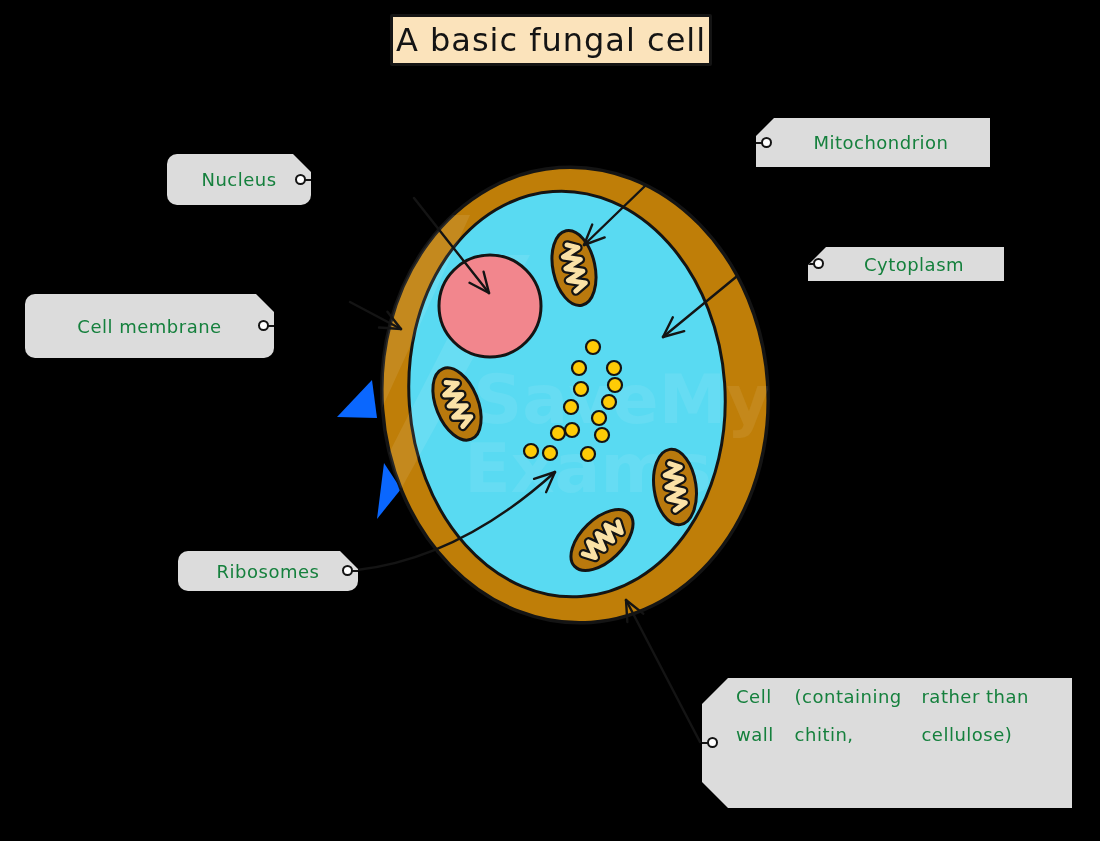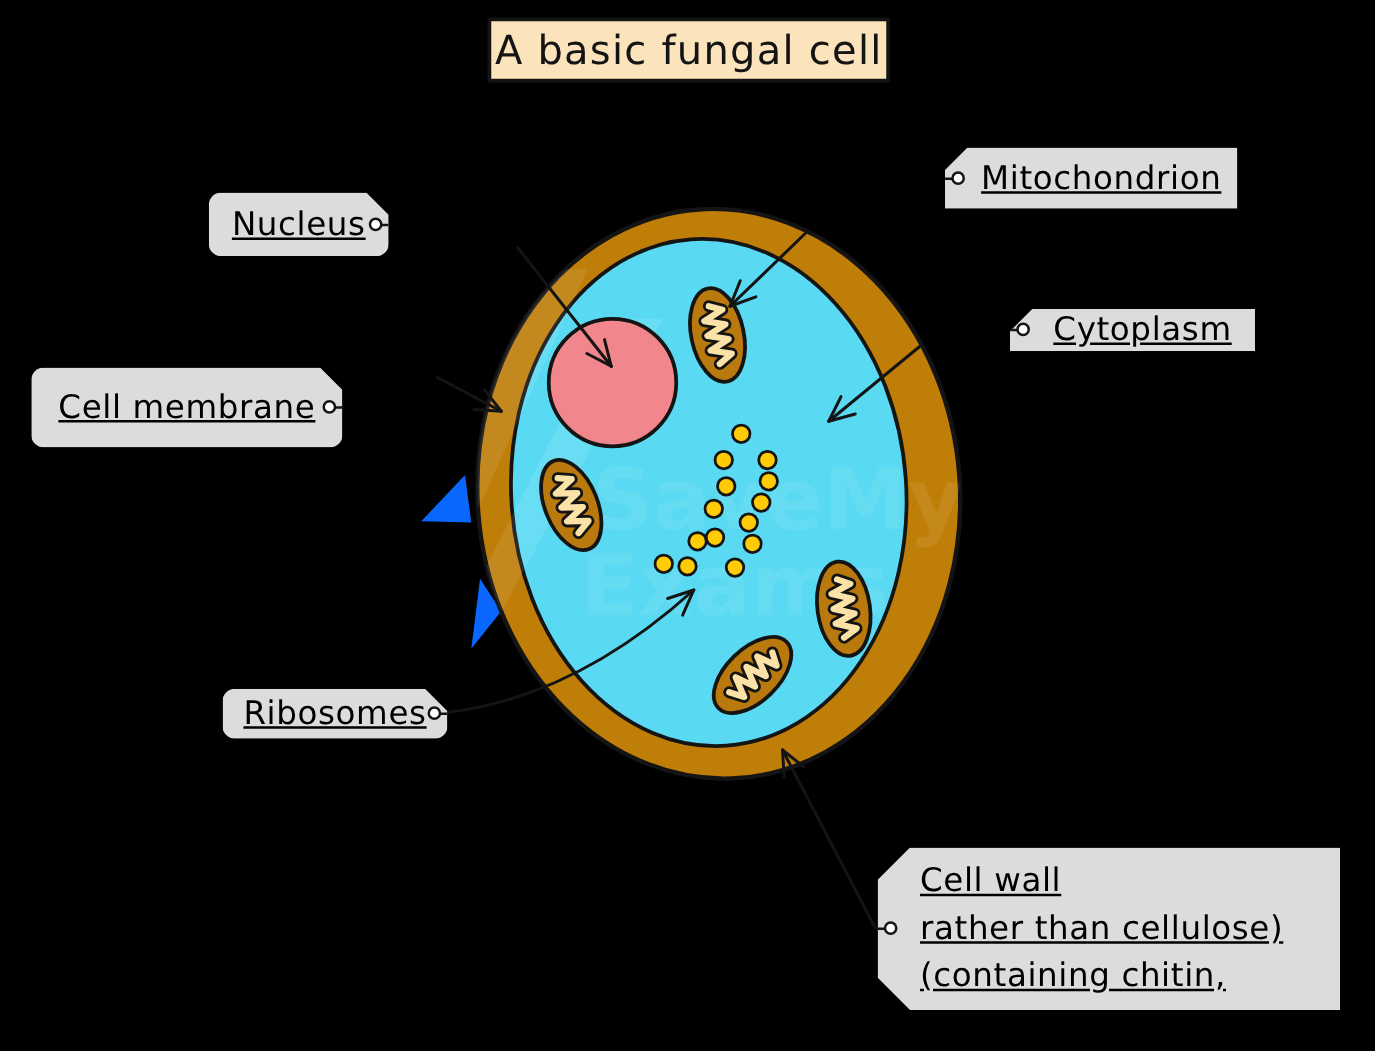--- a/index.html
+++ b/index.html
@@ -12,29 +12,29 @@
   svg.diagram{position:absolute;left:0;top:0;}
 
   .title-box{
     position:absolute;left:390px;top:14px;width:322px;height:52px;
     background:#FBE3BB;border:3px solid #141414;box-sizing:border-box;
     display:flex;align-items:center;justify-content:center;
     font-size:32px;letter-spacing:1px;color:#141414;border-radius:2px;
   }
 
   .tag{
-    position:absolute;background:#DCDCDC;color:#000000;
+    position:absolute;background:#DCDCDC;color:#15803d;
     display:flex;align-items:center;justify-content:center;
-    font-size:26px;letter-spacing:.5px;box-sizing:border-box;text-decoration:underline;
+    font-size:18px;letter-spacing:.5px;box-sizing:border-box;
   }
   .tag-r{clip-path:polygon(0 0,calc(100% - 18px) 0,100% 18px,100% 100%,0 100%);border-radius:10px;}
   .tag-l{clip-path:polygon(18px 0,100% 0,100% 100%,0 100%,0 18px);padding-left:16px;}
   .tag-wall{
     clip-path:polygon(26px 0,100% 0,100% 100%,26px 100%,0 calc(100% - 26px),0 26px);
-    flex-direction:column;align-items:flex-start;justify-content:center;
+    flex-direction:row;align-items:flex-start;justify-content:space-between;
     padding-left:34px;line-height:38px;
   }
   .hole{
     position:absolute;top:50%;margin-top:-6px;width:7px;height:7px;
     border:2.5px solid #141414;border-radius:50%;background:#fff;
   }
   .hole-r{right:5px;} .hole-l{left:5px;}
   .stub{position:absolute;top:50%;margin-top:-1px;height:2px;background:#141414;width:6px;}
   .stub-r{right:0;} .stub-l{left:0;}
 </style>
@@ -155,19 +155,19 @@
   </div>
 
   <div class="tag tag-r" style="left: 178px; top: 551px; width: 180px; height: 40px; background: rgb(220, 220, 220);">
     <span>Ribosomes</span>
     <span class="stub stub-r"></span>
     <span class="hole hole-r"></span>
   </div>
 
   <div class="tag tag-wall" style="left: 702px; top: 678px; width: 370px; height: 130px; background: rgb(220, 220, 220);">
     <span>Cell wall</span>
+    <span>(containing chitin,</span>
     <span>rather than cellulose)</span>
-    <span>(containing chitin,</span>
     <span class="stub stub-l"></span>
     <span class="hole hole-l"></span>
   </div>
 
 </div>
 
 </body></html>

